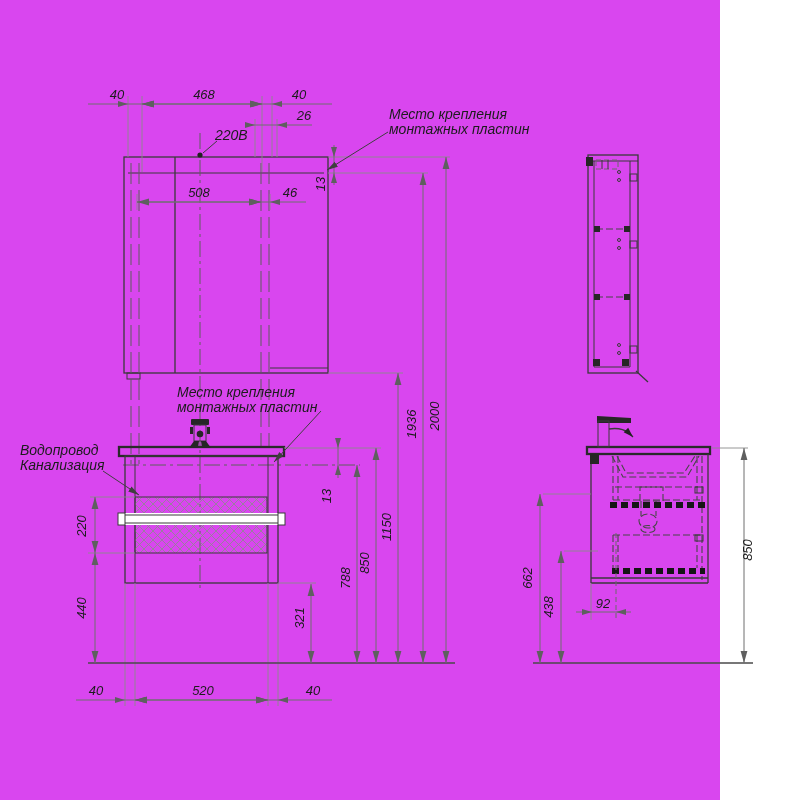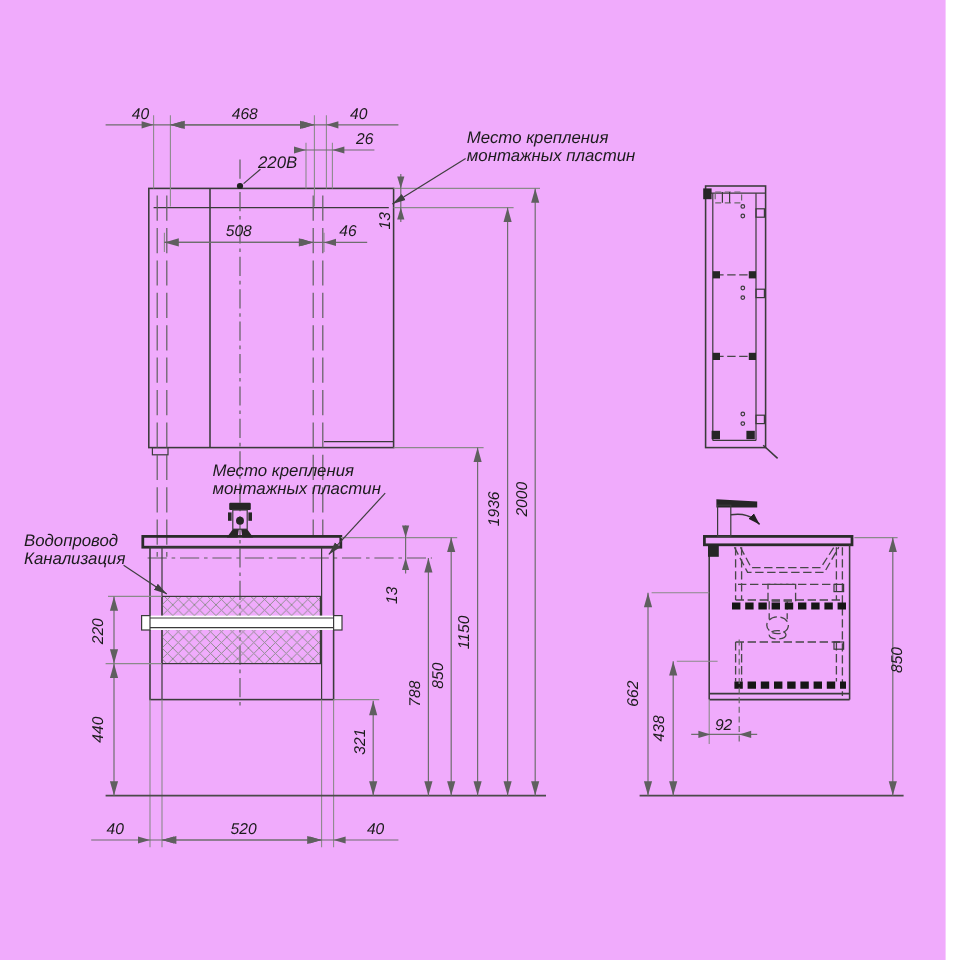--- a/index.html
+++ b/index.html
@@ -1,16 +1,16 @@
 <!DOCTYPE html>
 <html><head>
 <meta charset="utf-8">
 <style>
   html,body{margin:0;padding:0;background:#ffffff;}
-  .stage{width:788px;height:800px;background:#f0abfc;position:relative;}
+  .stage{width:720px;height:800px;background:#d946ef;position:relative;}
   svg{display:block;}
   
   .o  {stroke:#3a3a3a;stroke-width:1.3;fill:none;}
   .o1 {stroke:#3a3a3a;stroke-width:1;fill:none;}
   .ob {stroke:#2a2a2a;stroke-width:2.3;fill:none;}
   .dk {fill:#262626;stroke:none;}
   
   .dim{stroke:#6e6e6e;stroke-width:1;fill:none;}
   .ext{stroke:#8a8a8a;stroke-width:0.9;fill:none;}
   .flr{stroke:#4a4a4a;stroke-width:1.3;fill:none;}

